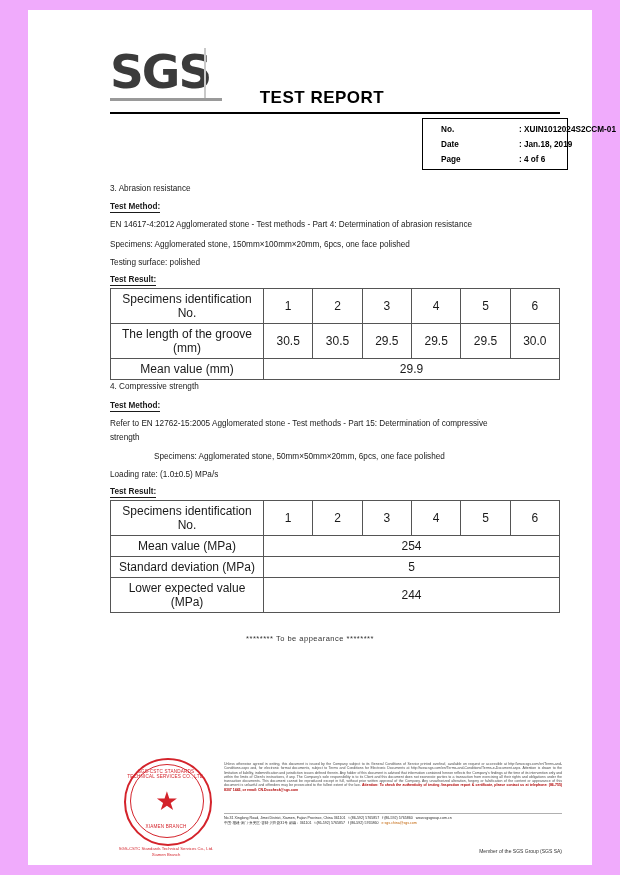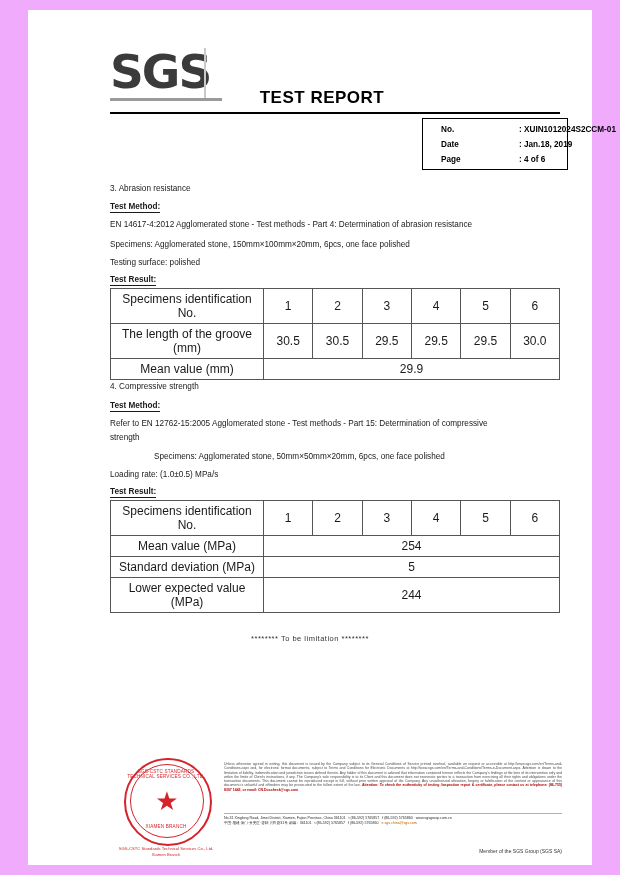--- a/index.html
+++ b/index.html
@@ -192,21 +192,21 @@
         <td>Standard deviation (MPa)</td>
         <td colspan="6">5</td>
       </tr>
       <tr>
         <td>Lower expected value (MPa)</td>
         <td colspan="6">244</td>
       </tr>
     </tbody>
       </table>
 
-    <div class="cont">******** To be limitation ********</div>
+    <div class="cont">******** To be appearance ********</div>
 
     <div class="stampwrap">
       <div class="stamp-outer"></div>
       <div class="stamp-inner"></div>
       <div class="stamp-top">SGS-CSTC STANDARDS TECHNICAL SERVICES CO., LTD.</div>
       <div class="stamp-star">★</div>
       <div class="stamp-bot">XIAMEN BRANCH</div>
       <div class="stamp-cap">SGS-CSTC Standards Technical Services Co., Ltd.
 Xiamen Branch</div>
     </div>

